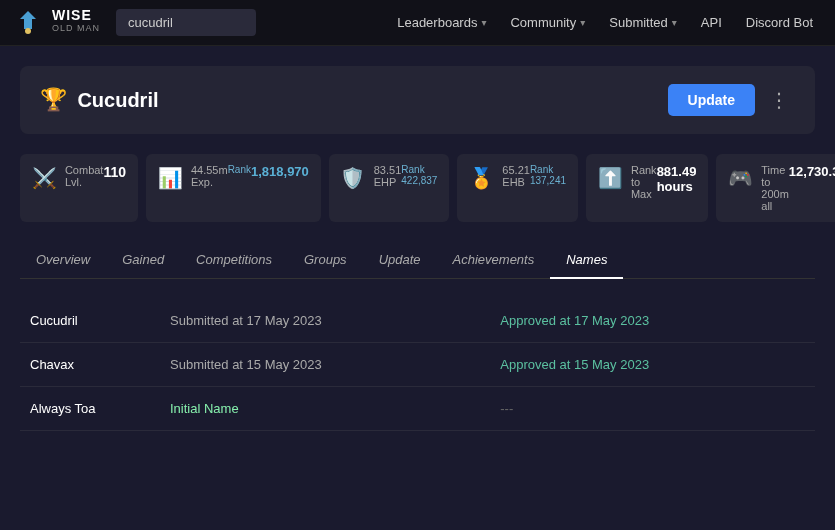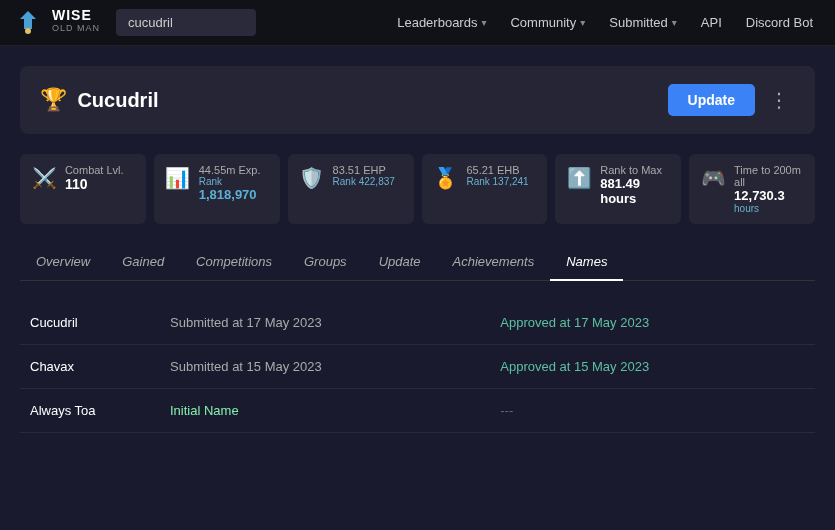--- a/index.html
+++ b/index.html
@@ -132,21 +132,21 @@
       display: flex;
       align-items: flex-start;
       gap: 8px;
       min-height: 68px;
     }
     .stat-icon {
       font-size: 20px;
       margin-top: 2px;
       flex-shrink: 0;
     }
-    .stat-body { display: flex; flex-direction: column; }
+    .stat-body { display: flex; }
     .stat-label { font-size: 11px; color: #aaa; }
     .stat-value { font-size: 14px; font-weight: 700; color: #fff; }
     .stat-rank { font-size: 10px; color: #6ab0d0; }
 
     
     .tabs {
       display: flex;
       border-bottom: 1px solid #333;
       margin-bottom: 20px;
       font-style: italic;

